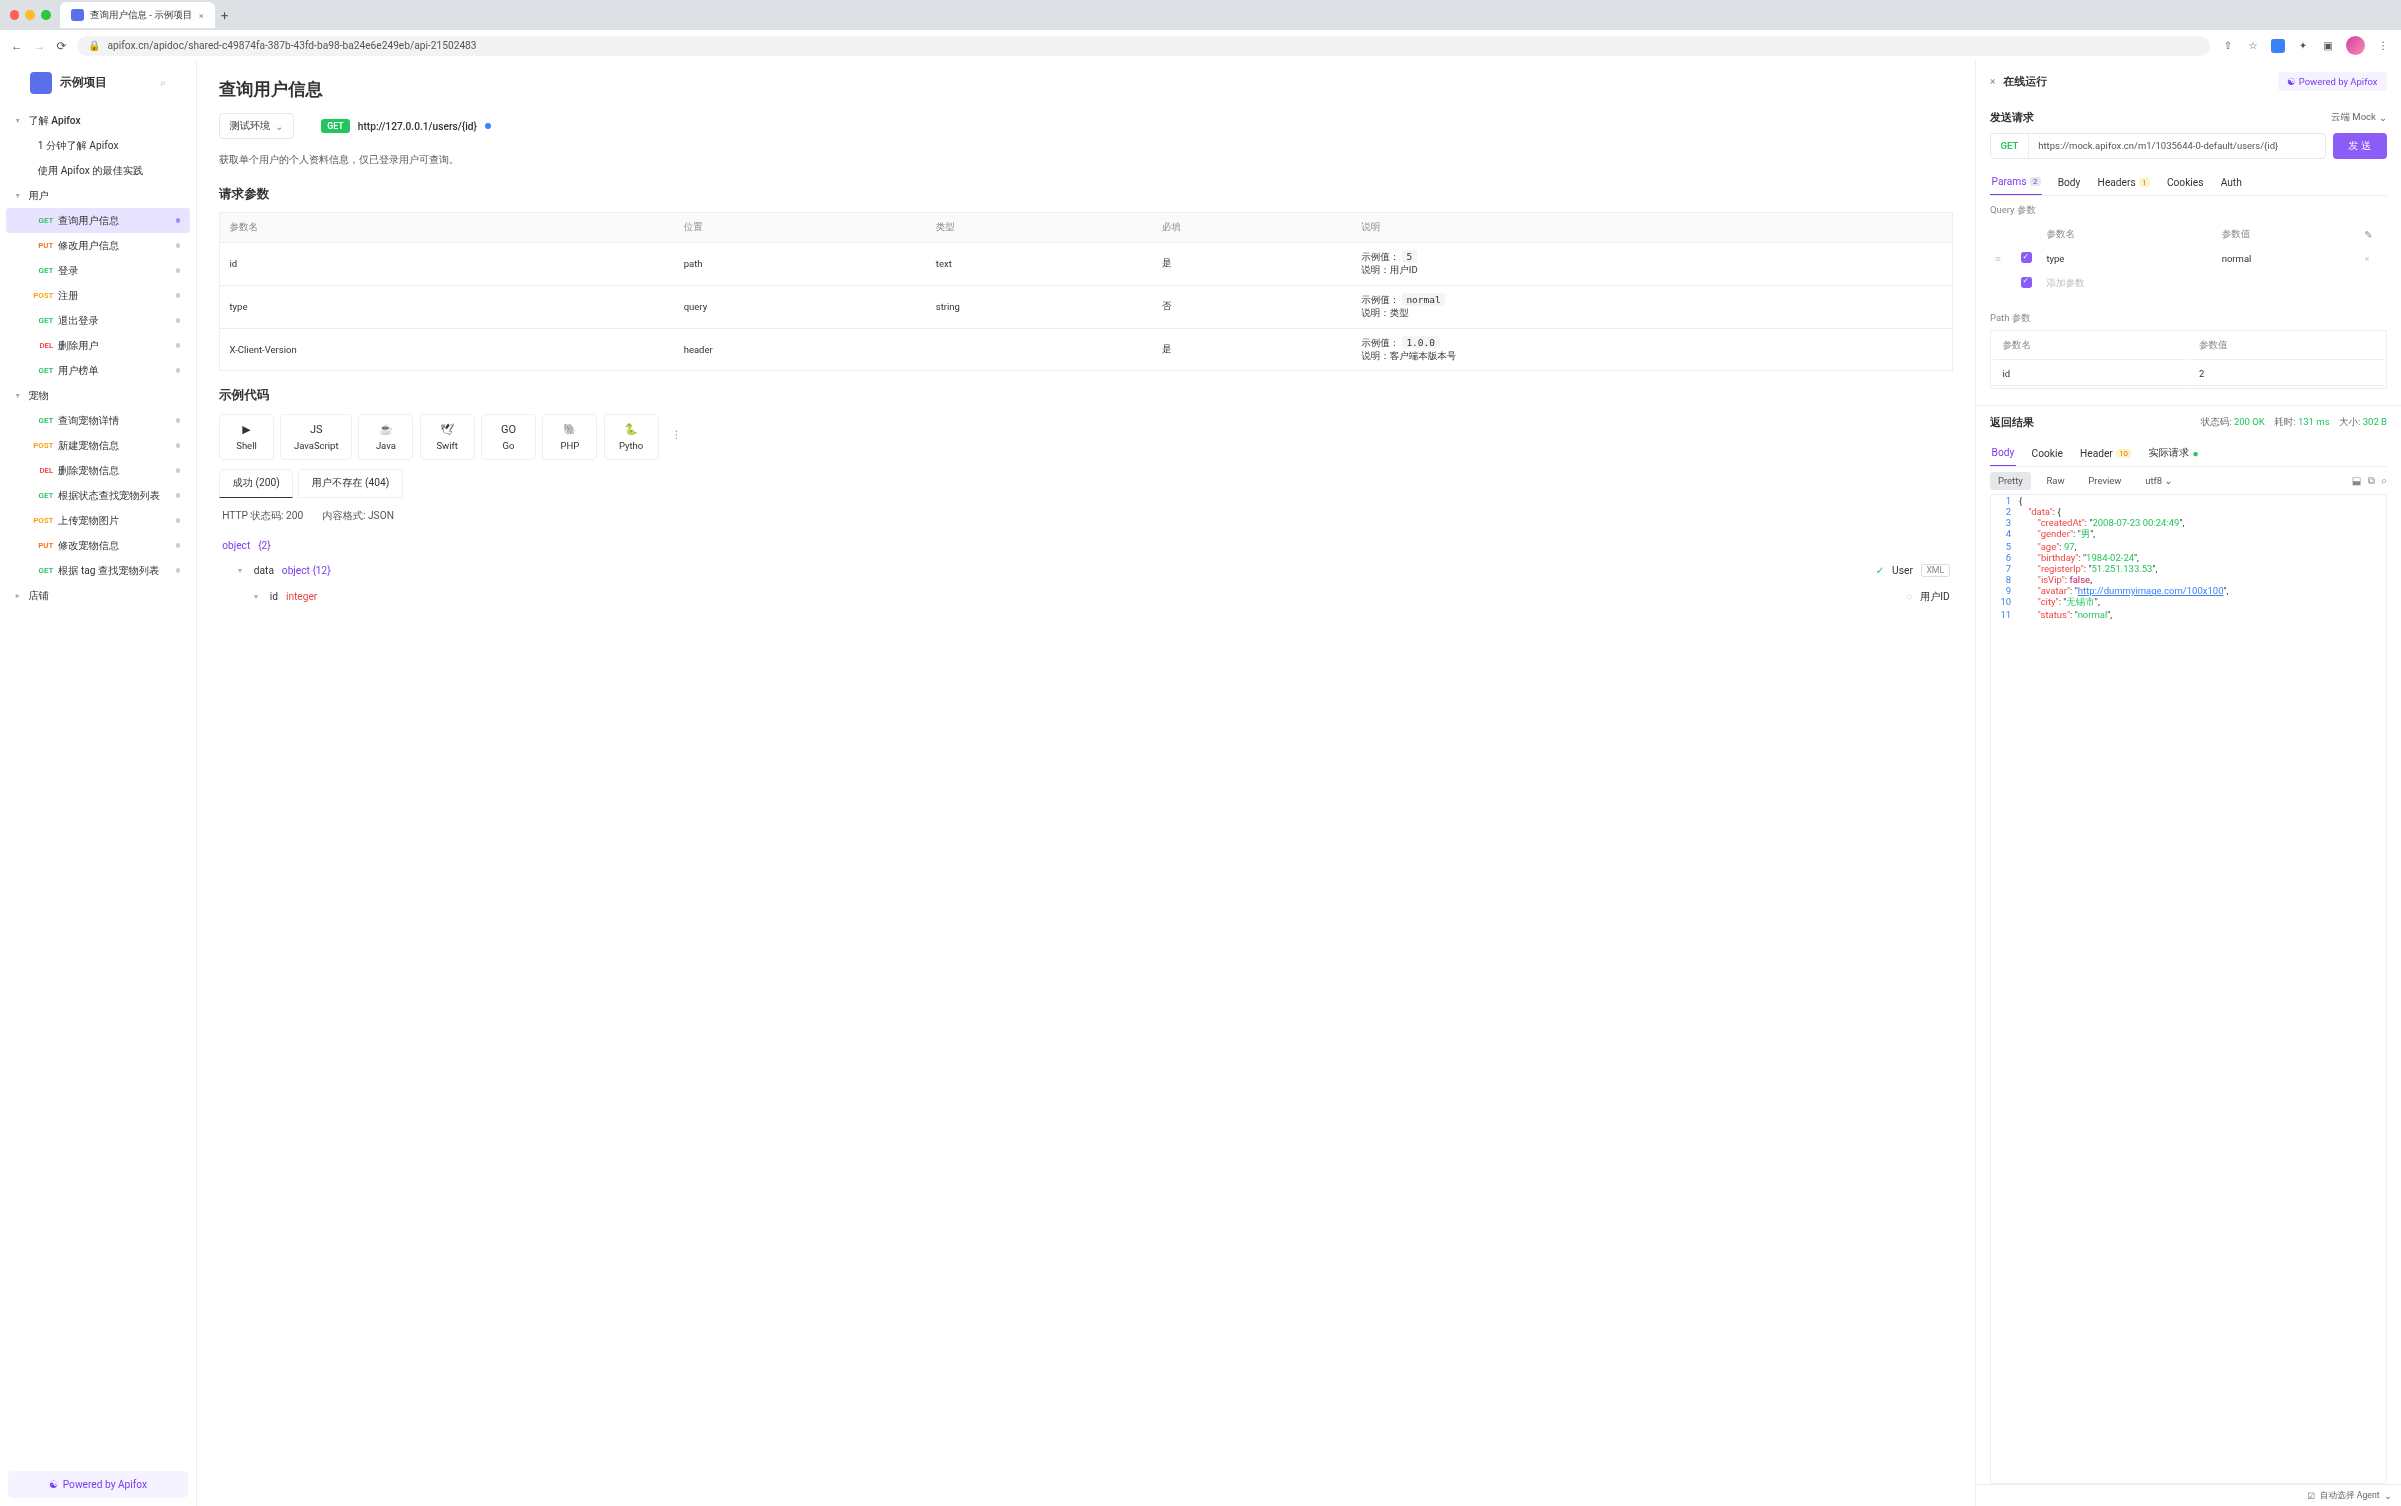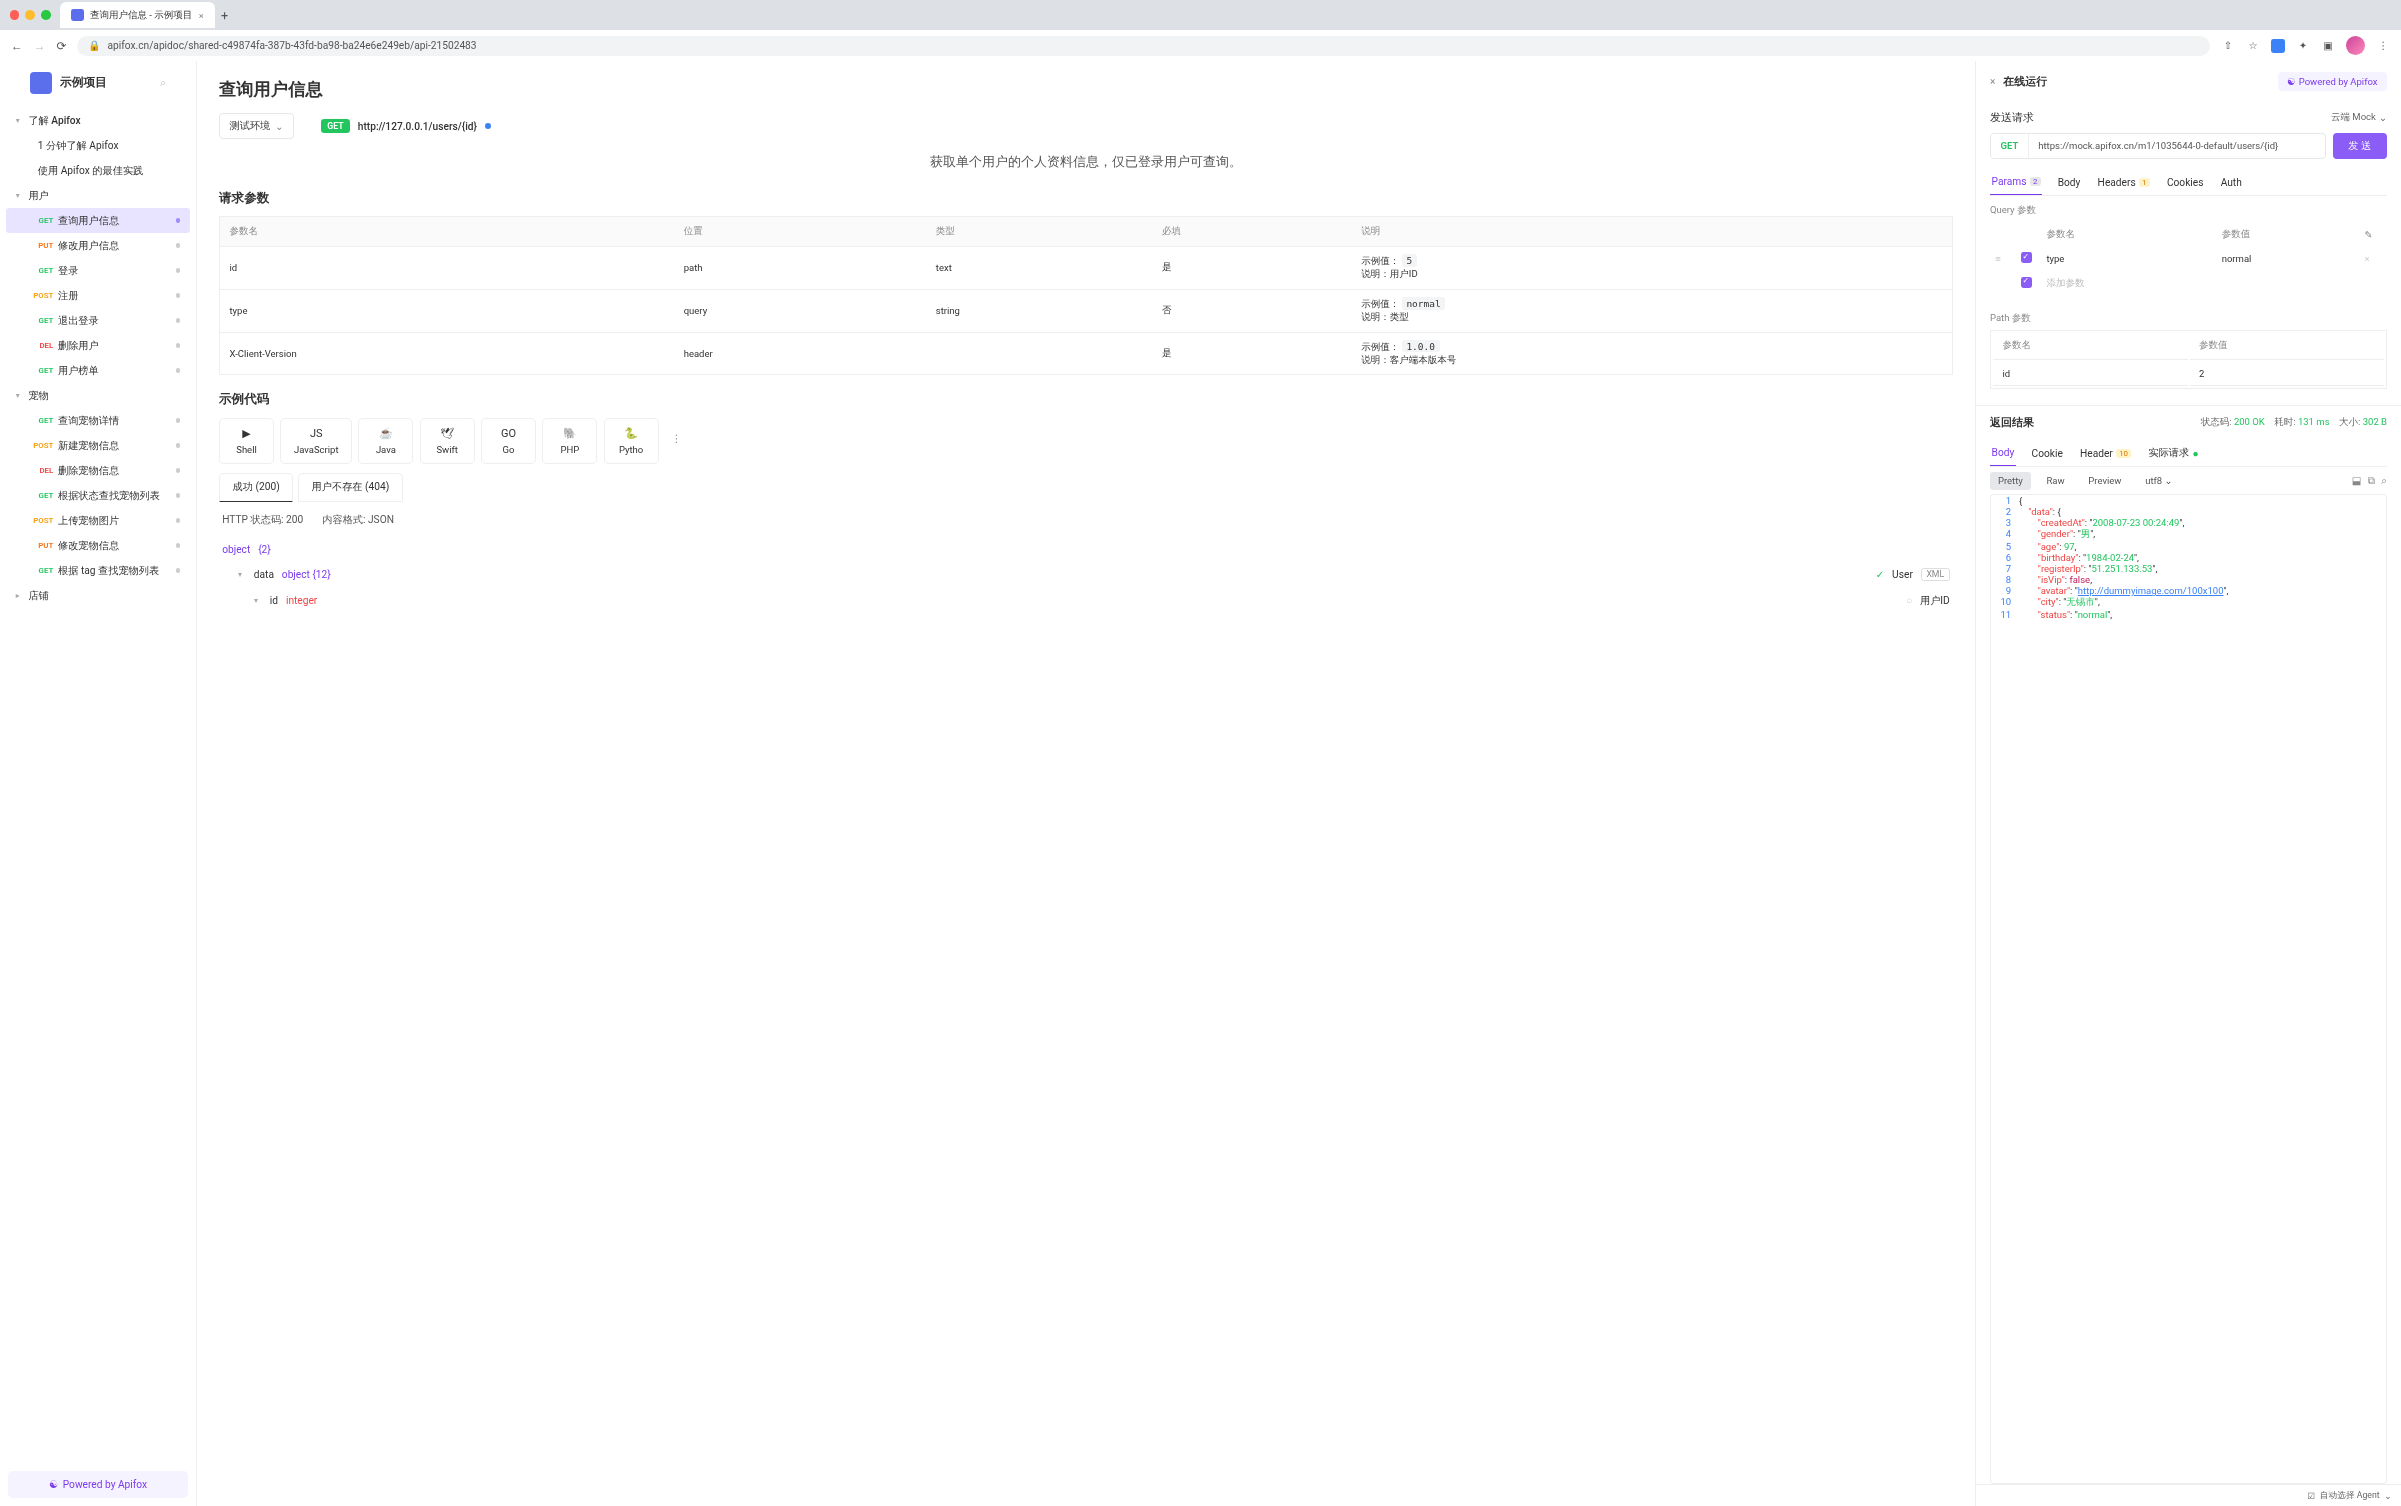--- a/index.html
+++ b/index.html
@@ -44,21 +44,21 @@
 .sidebar-footer { padding: 7.9px 12.6px; margin: 7.9px; background: #f5f3ff; border-radius: 4.7px; text-align: center; color: #7c3aed; font-size: 10.2px; display: flex; align-items: center; justify-content: center; gap: 4.7px; }
 
 .content { flex: 1; display: flex; }
 .doc { flex: 1; overflow-y: auto; padding: 15.8px 22px; border-right: 0.8px solid #eee; }
 .doc h1 { font-size: 17.3px; font-weight: 600; margin-bottom: 12.6px; }
 .env-row { display: flex; align-items: center; gap: 27px; margin-bottom: 14px; }
 .env-select { border: 0.8px solid #e5e7eb; border-radius: 3.9px; padding: 4.7px 9.5px; font-size: 10.2px; background: #fff; cursor: pointer; display: flex; align-items: center; gap: 4.7px; }
 .url-pill { display: flex; align-items: center; gap: 7.9px; }
 .method-badge { background: #22c55e; color: #fff; padding: 2.4px 6.3px; border-radius: 3.2px; font-size: 8.7px; font-weight: 600; }
 .status-dot { width: 6.3px; height: 6.3px; border-radius: 50%; background: #3b82f6; }
-.desc { color: #555; font-size: 13px; margin-bottom: 19px; text-align: center; }
+.desc { color: #555; font-size: 10px; margin-bottom: 19px; }
 .section-h { font-size: 12.6px; font-weight: 600; margin: 15.8px 0 9.5px; }
 .param-table { width: 100%; border-collapse: collapse; border: 0.8px solid #eee; }
 .param-table th, .param-table td { padding: 7.9px 9.5px; text-align: left; font-size: 9.5px; border-bottom: 0.8px solid #eee; }
 .param-table th { color: #888; font-weight: 400; background: #fafafa; }
 .code-pill { background: #f3f4f6; padding: 0.8px 4.7px; border-radius: 2.4px; font-family: monospace; }
 .code-tabs { display: flex; gap: 6.3px; margin-top: 9.5px; }
 .code-tab { border: 0.8px solid #eee; border-radius: 4.7px; padding: 7.9px 12.6px; text-align: center; min-width: 55px; font-size: 9.5px; cursor: pointer; }
 .code-tab-icon { height: 14px; margin-bottom: 3.2px; font-size: 11px; }
 .resp-tabs { display: flex; gap: 4.7px; margin-top: 9.5px; }
 .resp-tab { border: 0.8px solid #eee; border-radius: 4.7px 4.7px 0 0; padding: 6.3px 12.6px; font-size: 10.2px; cursor: pointer; }
@@ -69,21 +69,21 @@
 .schema-int { color: #ef4444; }
 .xml-badge { border: 0.8px solid #ddd; padding: 0.8px 4.7px; border-radius: 2.4px; font-size: 8.7px; color: #888; margin-left: auto; }
 
 .runner { width: 425px; display: flex; flex-direction: column; overflow: hidden; }
 .runner-header { padding: 11px 14px; display: flex; align-items: center; gap: 7.9px; }
 .close-x { color: #888; cursor: pointer; }
 .runner-title { font-weight: 600; font-size: 11px; flex: 1; }
 .powered { background: #f5f3ff; color: #7c3aed; padding: 3.9px 9.5px; border-radius: 3.9px; font-size: 9.5px; display: flex; align-items: center; gap: 3.2px; }
 .req-section { padding: 7.9px 14px; }
 .req-head { display: flex; align-items: center; justify-content: space-between; margin-bottom: 7.9px; }
-.req-title { font-weight: 400; font-size: 11px; }
+.req-title { font-weight: 700; font-size: 11px; }
 .mock-sel { font-size: 9.5px; color: #666; display: flex; align-items: center; gap: 3.2px; cursor: pointer; }
 .url-field { display: flex; border: 0.8px solid #e5e7eb; border-radius: 3.9px; overflow: hidden; margin-bottom: 9.5px; }
 .url-field .meth { padding: 6.3px 9.5px; border-right: 0.8px solid #eee; font-weight: 600; color: #22c55e; font-size: 9.5px; background: #fff; }
 .url-field .url { flex: 1; padding: 6.3px 9.5px; font-size: 9.5px; color: #555; }
 .send-btn { background: #8b5cf6; color: #fff; padding: 6.3px 15.8px; border-radius: 3.9px; font-size: 10.2px; margin-left: 6.3px; cursor: pointer; }
 .send-row { display: flex; align-items: stretch; }
 .r-tabs { display: flex; gap: 14px; border-bottom: 0.8px solid #eee; font-size: 10.2px; }
 .r-tab { padding: 6.3px 1.6px; cursor: pointer; display: flex; align-items: center; gap: 3.2px; }
 .r-tab.active { color: #7c3aed; border-bottom: 1.6px solid #7c3aed; }
 .badge-count { background: #e5e7eb; border-radius: 2.4px; padding: 0 3.2px; font-size: 7.9px; }

